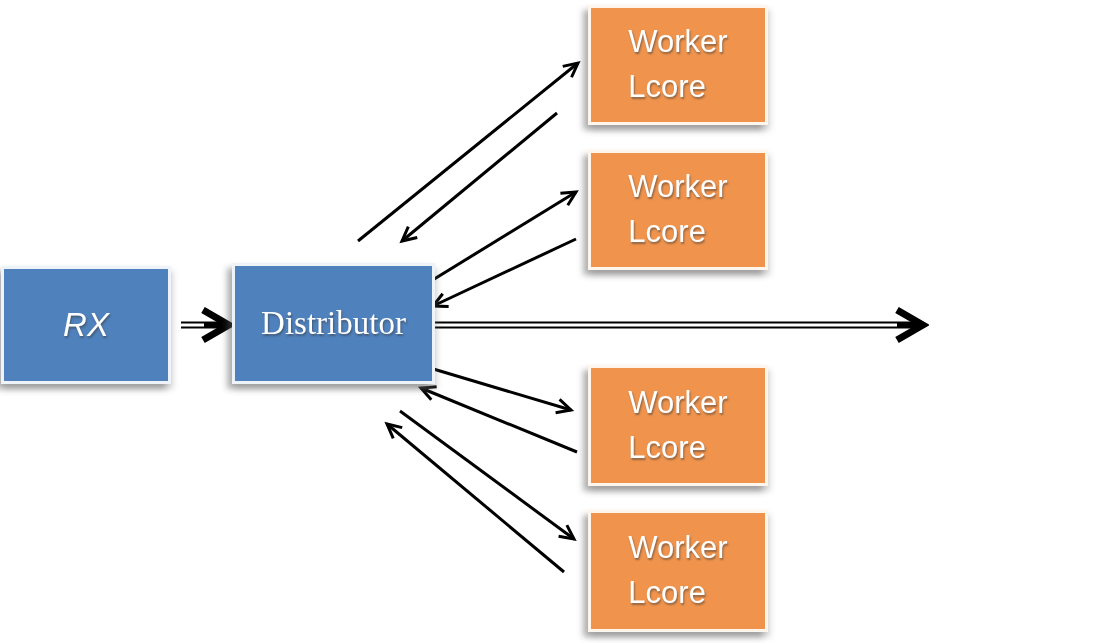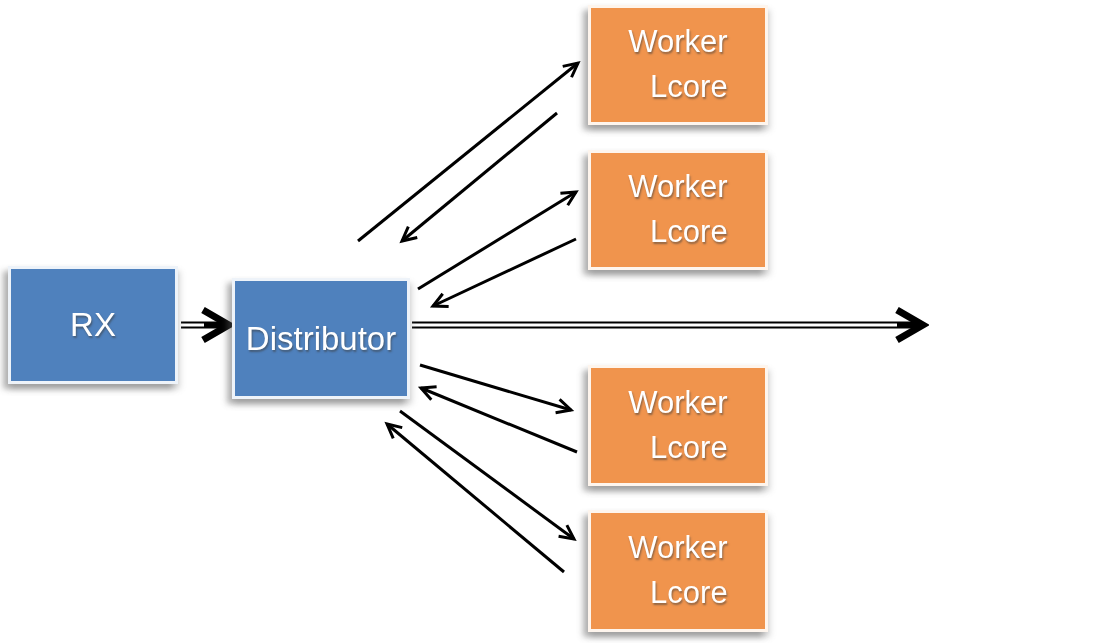--- a/index.html
+++ b/index.html
@@ -20,34 +20,34 @@
     left: 0;
     top: 0;
     width: 1108px;
     height: 643px;
   }
   .node {
     position: absolute;
     display: flex;
     align-items: center;
     justify-content: center;
-    text-align: right;
+    text-align: left;
     color: var(--node-text, #ffffff);
     border: 3px solid rgba(255,255,255,0.9);
     box-shadow: -5px 5px 6px rgba(90,90,90,0.45), 2px 5px 6px rgba(120,120,120,0.30);
     text-shadow: 1px 2px 2px rgba(60,60,60,0.55);
     white-space: pre-line;
     line-height: 1.45;
     box-sizing: border-box;
   }
   .node.blue   { background: var(--node-blue, #4F81BD); font-size: 33px; }
   .node.orange { background: var(--node-orange, #F0944D); font-size: 31px; }
 
-  .node-rx          { left: 8px;   top: 266px; width: 170px; height: 118px; }
-  .node-distributor { left: 232px; top: 278px; width: 178px; height: 121px; }
+  .node-rx          { left: 1px;   top: 266px; width: 170px; height: 118px; font-style: italic; }
+  .node-distributor { left: 232px; top: 263px; width: 203px; height: 121px; font-family: Liberation Serif, serif; }
   .node-tx          { left: 925px; top: 266px; width: 172px; height: 120px; }
   .node-worker1     { left: 588px; top: 5px;   width: 180px; height: 120px; }
   .node-worker2     { left: 588px; top: 150px; width: 180px; height: 120px; }
   .node-worker3     { left: 588px; top: 365px; width: 180px; height: 121px; }
   .node-worker4     { left: 588px; top: 510px; width: 180px; height: 122px; }
 </style>
 </head>
 <body>
 
 <div class="canvas">

